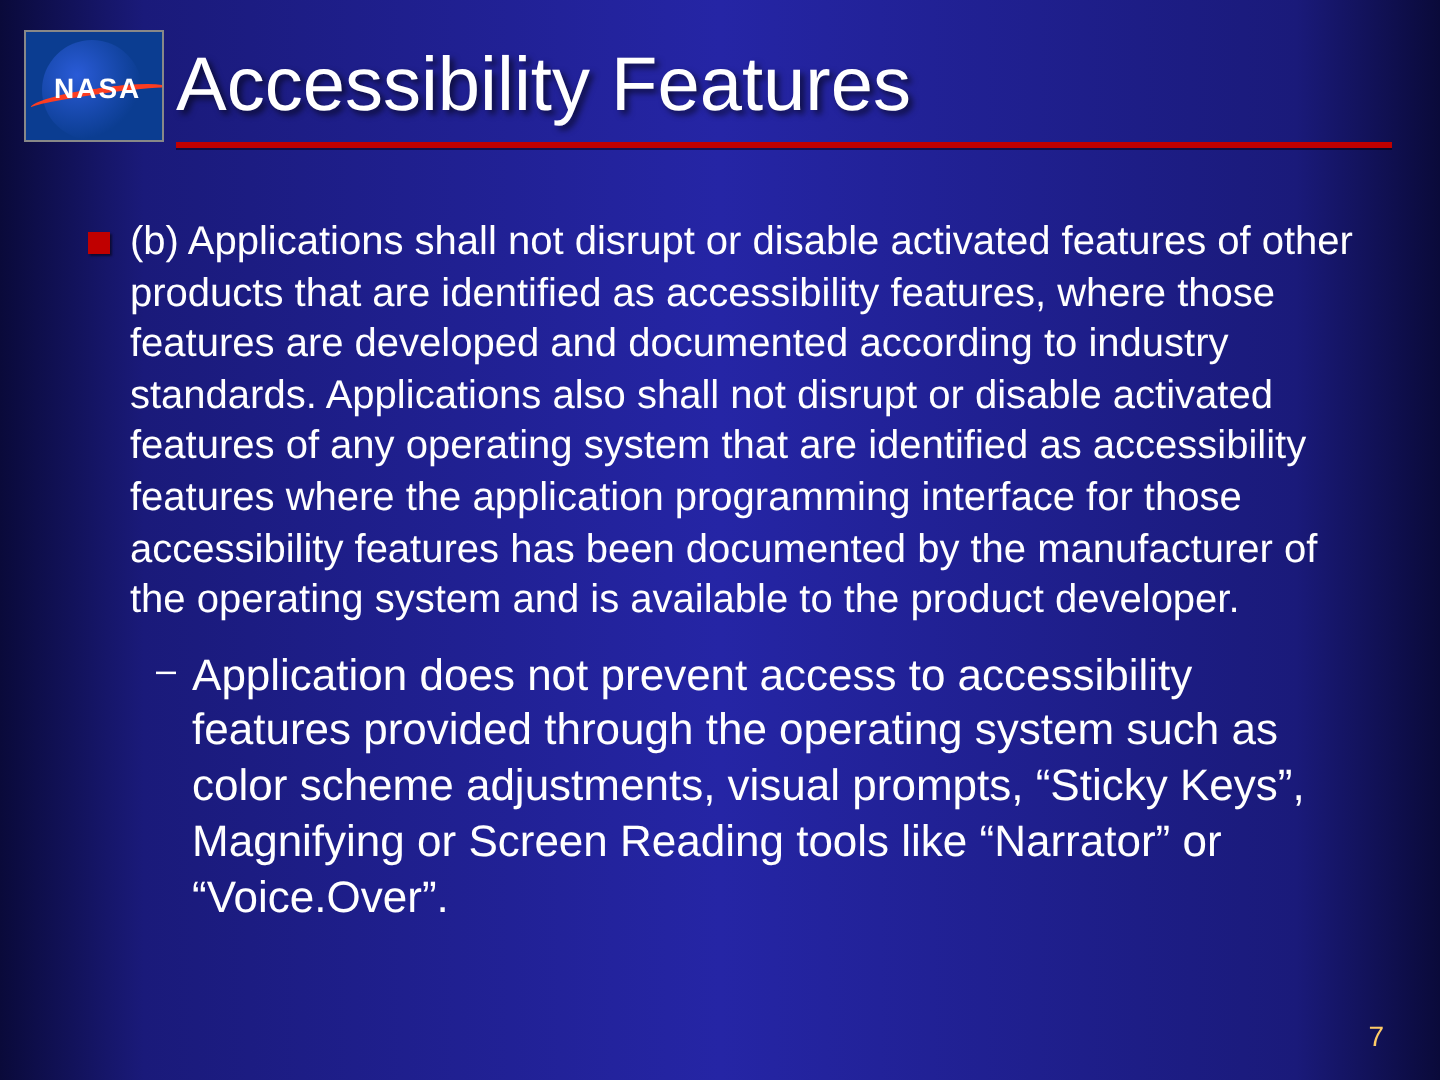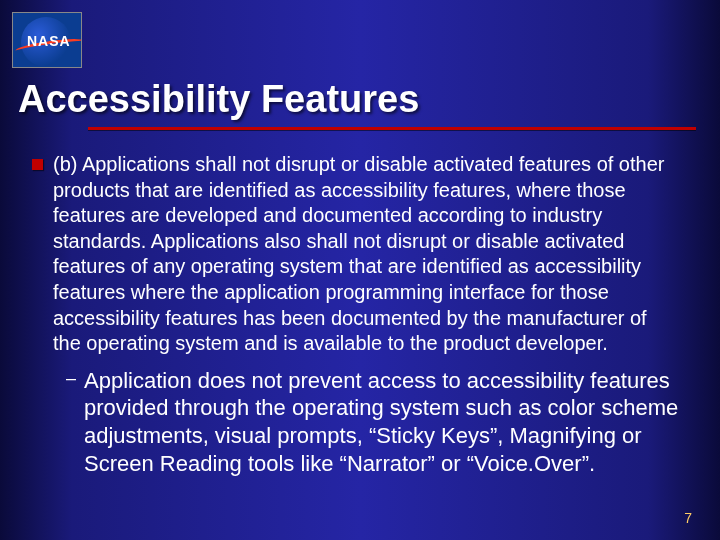--- a/index.html
+++ b/index.html
@@ -5,23 +5,22 @@
   * { margin: 0; padding: 0; box-sizing: border-box; }
   html, body { width: 720px; height: 540px; overflow: hidden; }
   body {
     background: linear-gradient(90deg, #0a0a3a 0%, #1a1a7a 10%, #2525a5 50%, #1a1a7a 90%, #0a0a3a 100%);
     font-family: Arial, Helvetica, sans-serif;
     color: #ffffff;
     position: relative;
   }
   .header {
     display: flex;
-    align-items: flex-start;
+    align-items: flex-end;
     padding: 12px 0 0 12px;
-    flex-direction: column;
   }
   .logo {
     width: 70px;
     height: 56px;
     border: 1px solid #888;
     background: #0b3d91;
     position: relative;
     overflow: hidden;
     flex-shrink: 0;
   }
@@ -44,34 +43,35 @@
     position: absolute;
     left: 14px; top: 20px;
     color: #fff;
     font-size: 14px;
     font-weight: bold;
     letter-spacing: 1px;
     font-family: Arial, sans-serif;
   }
   .title {
     font-size: 38px;
-    font-weight: bold;
+    font-weight: normal;
     color: #ffffff;
     padding: 10px 0 6px 6px;
     text-shadow: 2px 2px 3px rgba(0,0,0,0.6);
   }
   .title-wrap { flex: 1; }
   .rule {
     margin: 0 24px 0 88px;
     border: none;
     border-top: 3px solid #c00000;
     box-shadow: 0 1px 0 rgba(0,0,0,0.5);
   }
   .content {
-    padding: 22px 40px 0 32px;
+    padding: 22px 40px 0 44px;
+    margin-top: 13px;
   }
   .bullet-row { display: flex; }
   .bullet-marker {
     width: 11px; height: 11px;
     background: #c00000;
     margin-top: 7px;
     margin-right: 10px;
     flex-shrink: 0;
     box-shadow: 1px 1px 1px rgba(0,0,0,0.5);
   }

